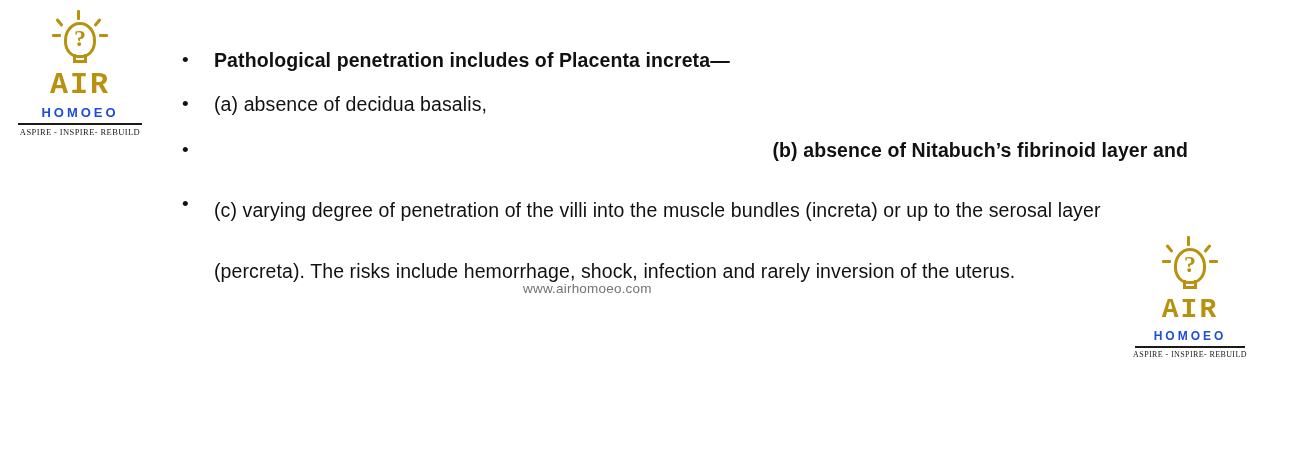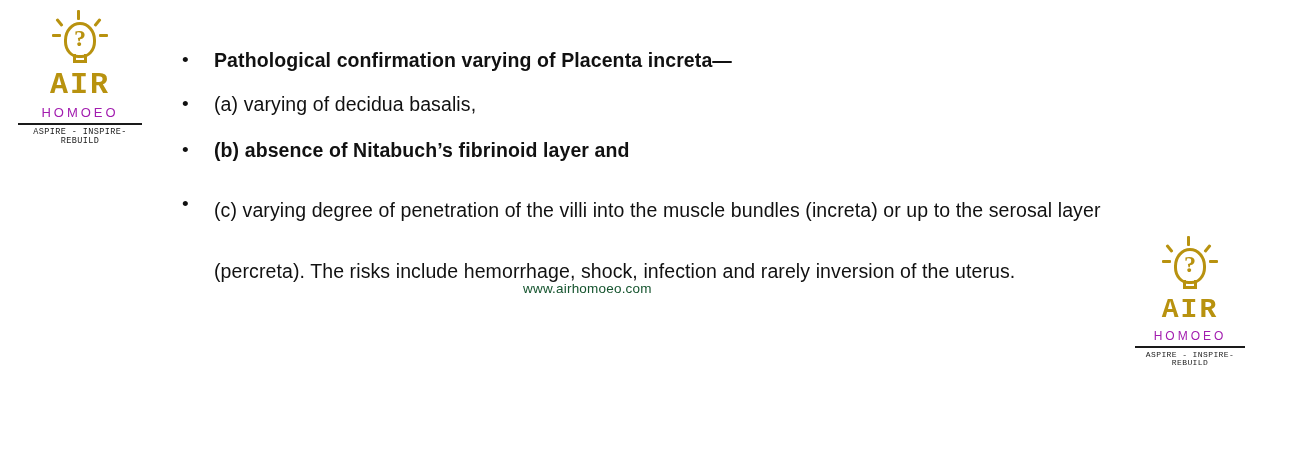--- a/index.html
+++ b/index.html
@@ -82,31 +82,31 @@
 
   .logo-air {
     font-family: Liberation Mono, monospace;
     font-weight: bold;
     color: #b8920f;
     letter-spacing: 2px;
     line-height: 1;
   }
   .logo-homoeo {
     font-family: "Liberation Sans", sans-serif;
-    font-weight: normal;
-    color: #a21caf;
+    font-weight: bold;
+    color: #1d4ed8;
     line-height: 1;
   }
   .logo-rule {
     height: 2px;
     background: #1a1a1a;
     margin: 4px auto 3px auto;
   }
   .logo-tag {
-    font-family: Liberation Mono, monospace;
+    font-family: Liberation Serif, serif;
     color: #1a1a1a;
     line-height: 1;
   }
 
   
   #logo-left { left: 18px; top: 8px; width: 124px; }
   #logo-left .logo-air { font-size: 30px; }
   #logo-left .logo-homoeo { font-size: 13px; letter-spacing: 3px; margin-top: 6px; }
   #logo-left .logo-rule { width: 124px; }
   #logo-left .logo-tag { font-size: 8.5px; letter-spacing: 0.4px; }
@@ -152,21 +152,21 @@
     font-weight: bold;
   }
   .bullet-row.first { margin-bottom: 12px; }
   .bullet-row .bullet-dot.tall { line-height: 47px; }
 
   
   .watermark {
     position: absolute;
     left: 523px;
     top: 281px;
-    color: #14532d;
+    color: #737373;
     font-size: 13.5px;
     letter-spacing: 0.2px;
   }
 </style>
 </head>
 <body>
 
 <div class="slide">
 
   <div class="logo" id="logo-left">
@@ -185,31 +185,31 @@
     <div class="logo-air">AIR</div>
     <div class="logo-homoeo">HOMOEO</div>
     <div class="logo-rule"></div>
     <div class="logo-tag">ASPIRE - INSPIRE- REBUILD</div>
   </div>
 
   <div class="content">
 
     <div class="bullet-row first">
       <div class="bullet-dot">•</div>
-      <div class="bullet-text bold" style="line-height:32px;">Pathological confirmation varying of Placenta increta—</div>
+      <div class="bullet-text bold" style="line-height:32px;">Pathological penetration includes of Placenta increta—</div>
     </div>
 
     <div class="bullet-row">
       <div class="bullet-dot">•</div>
-      <div class="bullet-text" style="line-height:32px;">(a) varying of decidua basalis,</div>
+      <div class="bullet-text" style="line-height:32px;">(a) absence of decidua basalis,</div>
     </div>
 
     <div class="bullet-row">
       <div class="bullet-dot">•</div>
-      <div class="bullet-text bold" style="line-height:32px;">(b) absence of Nitabuch’s fibrinoid layer and</div>
+      <div class="bullet-text bold" style="line-height:32px;text-align:right;">(b) absence of Nitabuch’s fibrinoid layer and</div>
     </div>
 
     <div class="bullet-row">
       <div class="bullet-dot tall">•</div>
       <div class="bullet-text">(c) varying degree of penetration of the villi into the muscle bundles (increta) or up to the serosal layer (percreta). The risks include hemorrhage, shock, infection and rarely inversion of the uterus.</div>
     </div>
 
   </div>
 
   <div class="watermark">www.airhomoeo.com</div>

